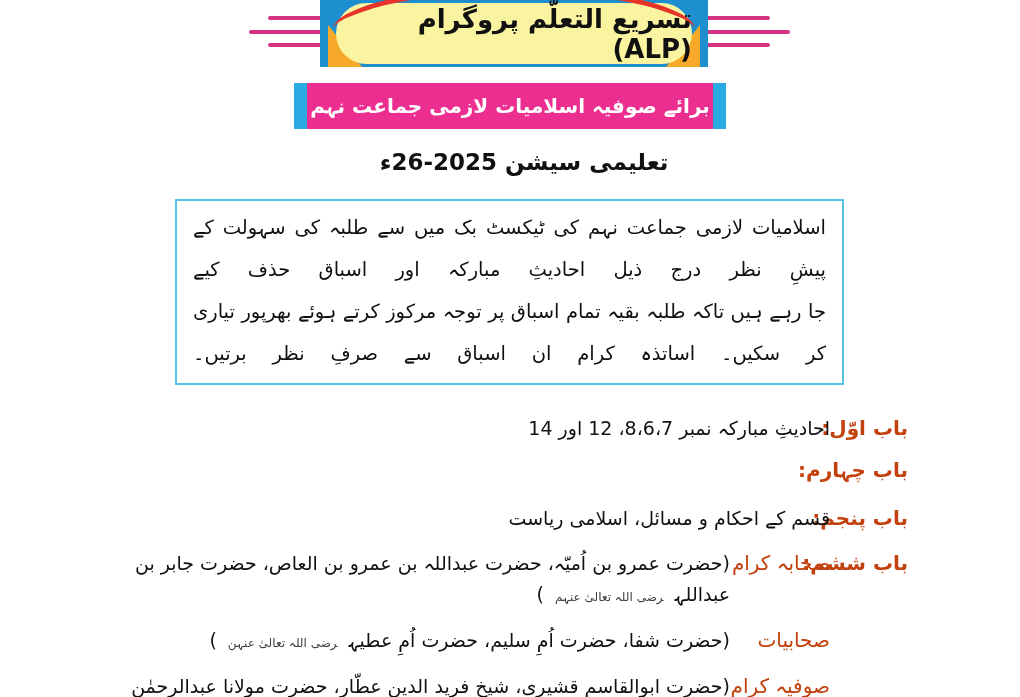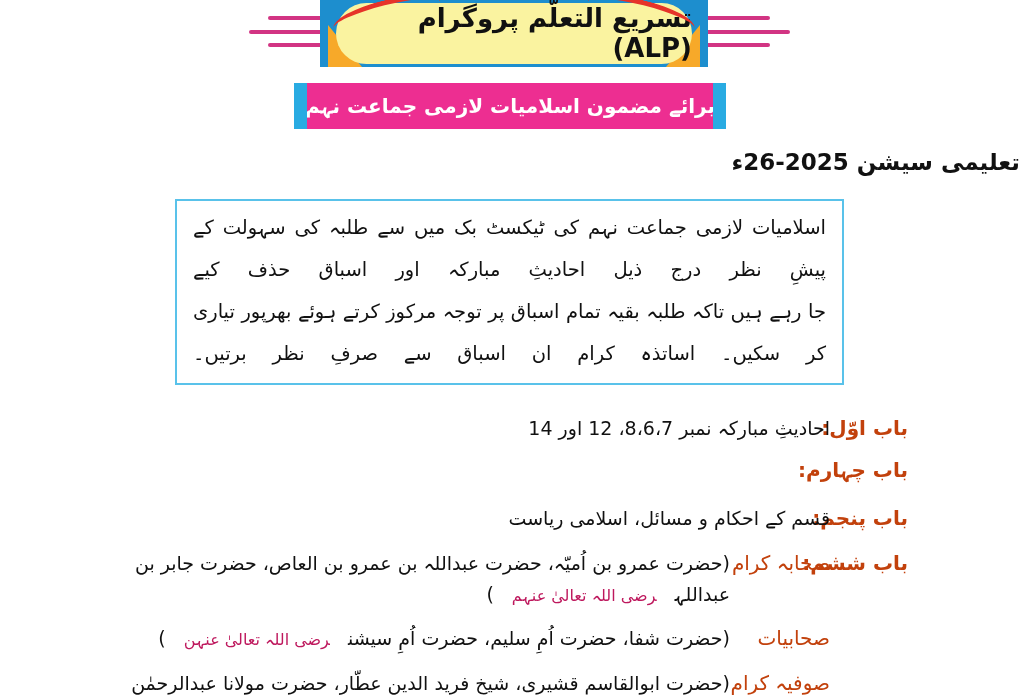--- a/index.html
+++ b/index.html
@@ -21,59 +21,59 @@
   .sr2 { left:706px; width:84px; top:30px; }
   .sr3 { left:706px; width:64px; top:43px; }
 
   .blue-box { position:absolute; left:320px; top:0; width:388px; height:67px; background:#1d8ece; }
   .wedge { position:absolute; bottom:0; width:0; height:0; }
   .wedge-left  { left:8px;  border-bottom:42px solid #f7a929; border-right:34px solid transparent; }
   .wedge-right { right:8px; border-bottom:42px solid #f7a929; border-left:34px solid transparent; }
   .title-oval {
     position:absolute; left:16px; right:16px; top:3px; bottom:3px;
     background:#faf3a0; border-radius:32px;
-    display:flex; align-items:flex-start; justify-content:center;
+    display:flex; align-items:center; justify-content:center;
     font-size:26px; font-weight:700; color:#111;
   }
   .arc { position:absolute; width:110px; height:30px; border:0; border-top:5px solid #e63329; border-radius:50%; }
   .arc-left  { left:-4px;  top:-3px; transform:rotate(-14deg); }
   .arc-right { right:-4px; top:-3px; transform:rotate(14deg); }
 
   
   .subject-banner {
     position:relative; width:432px; height:46px; margin:13px auto 0 auto;
     background:#ed2e91; display:flex; align-items:center; justify-content:center;
   }
   .cap { position:absolute; top:0; bottom:0; width:13px; background:#29abe2; }
   .cap-left { left:0; } .cap-right { right:0; }
   .subject-banner-text { color:#ffffff; font-size:20px; font-weight:700; }
 
   
-  .session-title { margin-top:12px; font-size:23px; font-weight:700; color:#111; height:42px; line-height:42px;padding-left:28px; }
+  .session-title { margin-top:12px; text-align:center; font-size:23px; font-weight:700; color:#111; height:42px; line-height:42px;padding-left:28px; }
 
   
   .notice-box {
     margin:16px 176px 0 175px;
     border:2px solid #59c2ea;
     padding:6px 16px 8px 16px;
   }
   .notice-line {
     font-size:19.5px; line-height:42px; color:#111;
     text-align:justify; text-align-last:justify;
   }
 
   
   .chapter-list { margin:28px 112px 0 100px; }
   .chapter-row { display:grid; align-items:baseline; margin-bottom:12px; min-height:33px; }
   .cols2 { grid-template-columns:78px 1fr; }
   .cols3 { grid-template-columns:78px 100px 1fr; }
   .chapter-label   { color:#c2410c; font-weight:700; font-size:20px; white-space:nowrap; }
   .chapter-sublabel{ color:#c2410c; font-weight:400; font-size:20px; white-space:nowrap; }
   .chapter-content { font-size:19px; line-height:31px; color:#111; }
-  .honorific { font-size:16px; color:#be185d; margin:0 18px; }
+  .honorific { font-size:12px; color:#404040; margin:0 11px; }
 </style>
 </head>
 <body>
 
 <header>
 
   <div class="alp-banner">
     <span class="speed-line sl1"></span>
     <span class="speed-line sl2"></span>
     <span class="speed-line sl3"></span>
@@ -88,21 +88,21 @@
         <span class="arc arc-left"></span>
         <span class="arc arc-right"></span>
         <span>تسریع التعلّم پروگرام (ALP)</span>
       </div>
     </div>
   </div>
 
   <div class="subject-banner">
     <span class="cap cap-left"></span>
     <span class="cap cap-right"></span>
-    <span class="subject-banner-text">برائے مضمون اسلامیات لازمی جماعت نہم</span>
+    <span class="subject-banner-text">برائے صوفیہ اسلامیات لازمی جماعت نہم</span>
   </div>
 
   <div class="session-title">تعلیمی سیشن 2025-26ء</div>
 </header>
 
 <section class="notice-box">
   <div class="notice-line">اسلامیات لازمی جماعت نہم کی ٹیکسٹ بک میں سے طلبہ کی سہولت کے پیشِ نظر درج ذیل احادیثِ مبارکہ اور اسباق حذف کیے</div>
   <div class="notice-line">جا رہے ہیں تاکہ طلبہ بقیہ تمام اسباق پر توجہ مرکوز کرتے ہوئے بھرپور تیاری کر سکیں۔ اساتذہ کرام ان اسباق سے صرفِ نظر برتیں۔</div>
 </section>
 
@@ -131,21 +131,21 @@
     <div class="chapter-sublabel">صحابہ کرام</div>
     <div class="chapter-content">
       <span>(حضرت عمرو بن اُمیّہ، حضرت عبداللہ بن عمرو بن العاص، حضرت جابر بن عبداللہ</span><span class="honorific">رضی اللہ تعالیٰ عنہم</span><span>)</span>
     </div>
   </div>
 
   <div class="chapter-row cols3">
     <div class="chapter-label"></div>
     <div class="chapter-sublabel">صحابیات</div>
     <div class="chapter-content">
-      <span>(حضرت شفا، حضرت اُمِ سلیم، حضرت اُمِ سیشن</span><span class="honorific">رضی اللہ تعالیٰ عنہن</span><span>)</span>
+      <span>(حضرت شفا، حضرت اُمِ سلیم، حضرت اُمِ عطیہ</span><span class="honorific">رضی اللہ تعالیٰ عنہن</span><span>)</span>
     </div>
   </div>
 
   <div class="chapter-row cols3">
     <div class="chapter-label"></div>
     <div class="chapter-sublabel">صوفیہ کرام</div>
     <div class="chapter-content">
       <span>(حضرت ابوالقاسم قشیری، شیخ فرید الدین عطّار، حضرت مولانا عبدالرحمٰن جامی</span>
     </div>
   </div>

